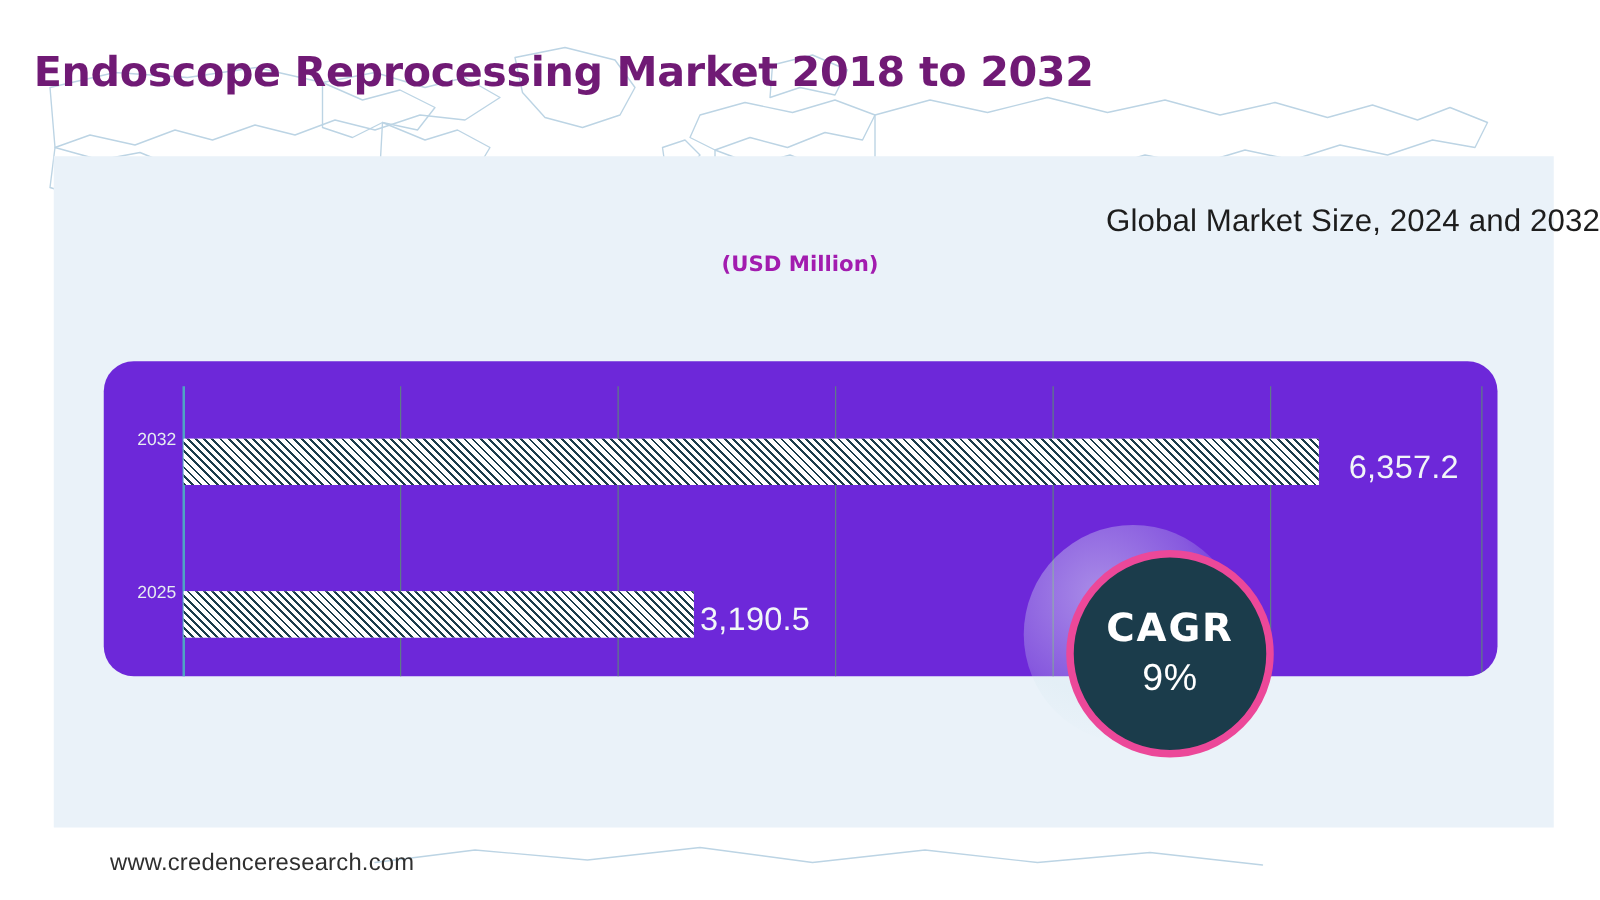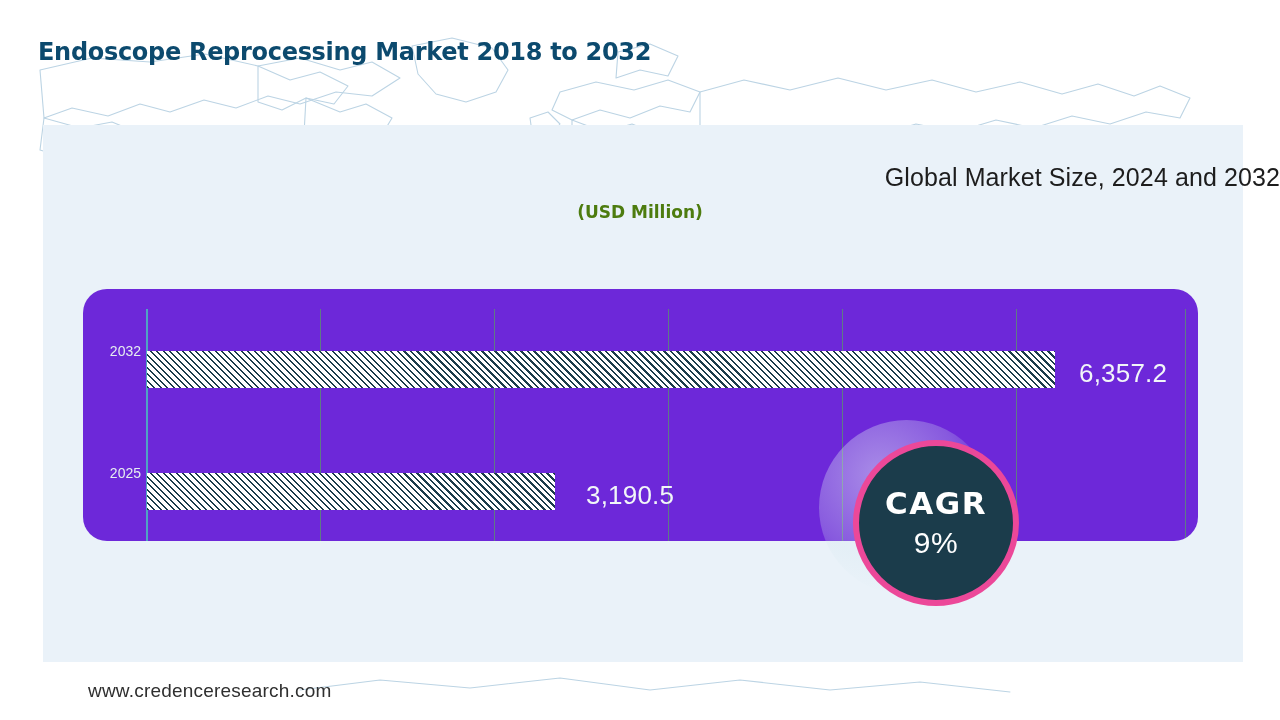--- a/index.html
+++ b/index.html
@@ -44,27 +44,27 @@
     left: 43px;
     top: 125px;
     width: 1200px;
     height: 537px;
     background: #eaf2f9;
   }
 
   
   #page-title {
     position: absolute;
-    left: 38px;
+    left: 27px;
     top: 38px;
     font-family: "DejaVu Sans", sans-serif;
     font-weight: bold;
-    font-size: 24px;
+    font-size: 33px;
     letter-spacing: -0.3px;
-    color: #0c4a6e;
+    color: #701a75;
     white-space: nowrap;
   }
 
   #brand-logo {
     position: absolute;
     right: 30px;
     top: 24px;
     display: flex;
     align-items: center;
     gap: 9px;
@@ -111,21 +111,21 @@
   }
   #chart-units {
     position: absolute;
     left: 0;
     top: 202px;
     width: 1280px;
     text-align: center;
     font-family: "DejaVu Sans", sans-serif;
     font-weight: bold;
     font-size: 17px;
-    color: #4d7c0f;
+    color: #a21caf;
   }
 
   
   #plot-panel {
     position: absolute;
     left: 83px;
     top: 289px;
     width: 1115px;
     height: 252px;
     background: #6d28d9;
@@ -318,21 +318,21 @@
     <div class="gridline" style="left:759px;"></div>
     <div class="gridline" style="left:933px;"></div>
     <div class="gridline" style="left:1102px;"></div>
 
     <div class="cat-label" style="left:6px; top:54px;">2032</div>
     <div class="bar" style="left:64px; top:62px; width:908px;"></div>
     <div class="bar-value" style="left:996px; top:69px;">6,357.2</div>
 
     <div class="cat-label" style="left:6px; top:176px;">2025</div>
     <div class="bar" style="left:64px; top:184px; width:408px;"></div>
-    <div class="bar-value" style="left:503px; top:191px;">3,190.5</div>
+    <div class="bar-value" style="left:477px; top:191px;">3,190.5</div>
   </div>
 
   <div id="cagr-glow"></div>
   <div id="cagr-badge">
     <div id="cagr-label">CAGR</div>
     <div id="cagr-value">9%</div>
   </div>
 
   <div id="footer-url">www.credenceresearch.com</div>
 

